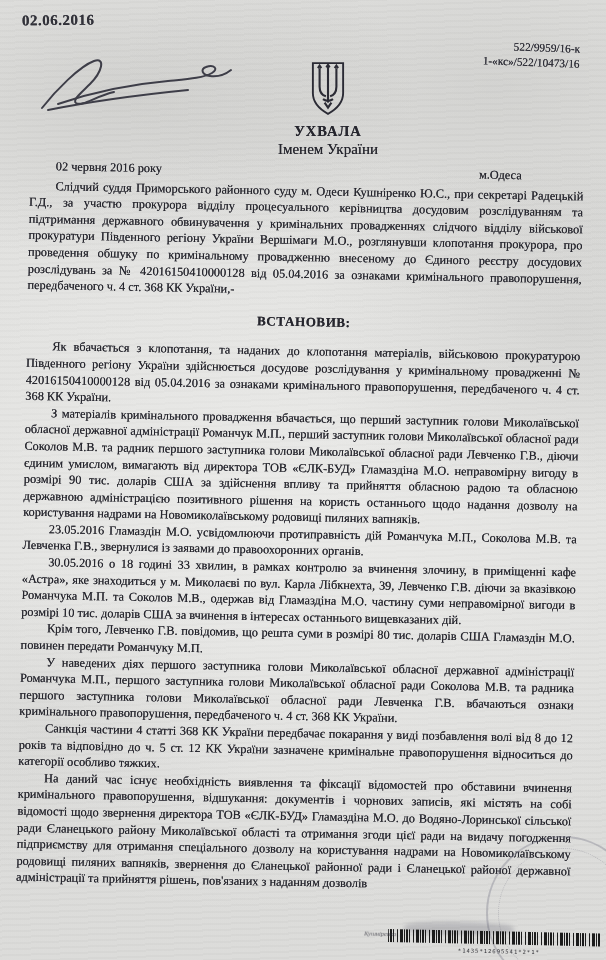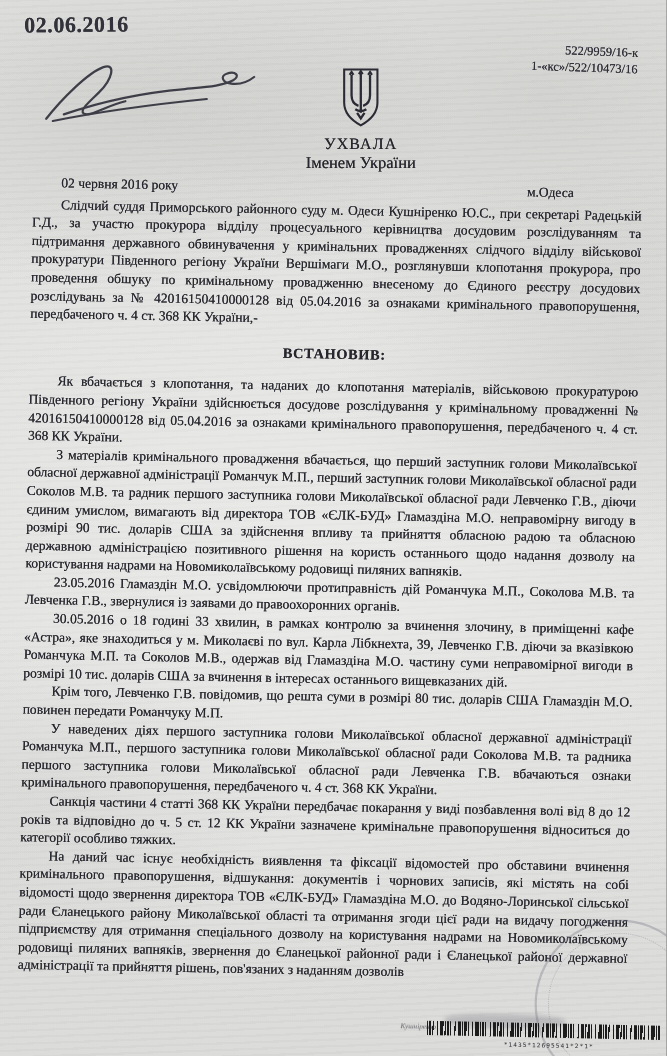--- a/index.html
+++ b/index.html
@@ -15,36 +15,36 @@
       radial-gradient(380px 260px at 94% 34%, rgba(146,146,144,0.16), transparent 70%),
       radial-gradient(700px 500px at 45% 55%, rgba(244,244,242,0.55), transparent 78%),
       radial-gradient(300px 220px at 8% 75%, rgba(150,150,148,0.12), transparent 70%),
       repeating-linear-gradient(178deg, rgba(40,40,40,0.025) 0 2px, rgba(255,255,255,0.02) 2px 6px),
       linear-gradient(#e2e2e0,#dbdbd9);
   }
   .scan-text{ text-shadow:0 0 0.6px rgba(38,38,46,0.85); }
 
   .stamp-date{
     position:absolute;left:22px;top:12px;
-    font-size:20px;font-weight:bold;letter-spacing:0.5px;
+    font-size:15px;font-weight:bold;letter-spacing:0.5px;
     transform:rotate(-0.6deg);color:#32323a;
   }
   .signature{ position:absolute;left:38px;top:52px; }
   .case-numbers{
     position:absolute;right:26px;top:40px;
     text-align:right;font-size:11.3px;line-height:15px;
     transform:rotate(2deg);color:#2e2e38;
   }
   .emblem-block{
     position:absolute;left:300px;top:60px;width:120px;
     transform:translateX(-32px);
     text-align:center;
   }
   .emblem-block svg{display:block;margin:0 auto;}
-  .doc-title{font-size:14.5px;font-weight:normal;letter-spacing:1px;margin-top:3px;}
+  .doc-title{font-size:14.5px;font-weight:bold;letter-spacing:1px;margin-top:3px;}
   .doc-subtitle{font-size:15px;margin-top:1px;}
 
   .body-text{
     position:absolute;left:0;top:158px;width:606px;
     padding:0 22px 0 30px;box-sizing:border-box;
     transform:rotate(1.1deg);transform-origin:40px 0;
     font-size:12.3px;line-height:16.6px;
     text-align:justify;
   }
   .dateline{display:flex;justify-content:space-between;margin-bottom:3px;}

